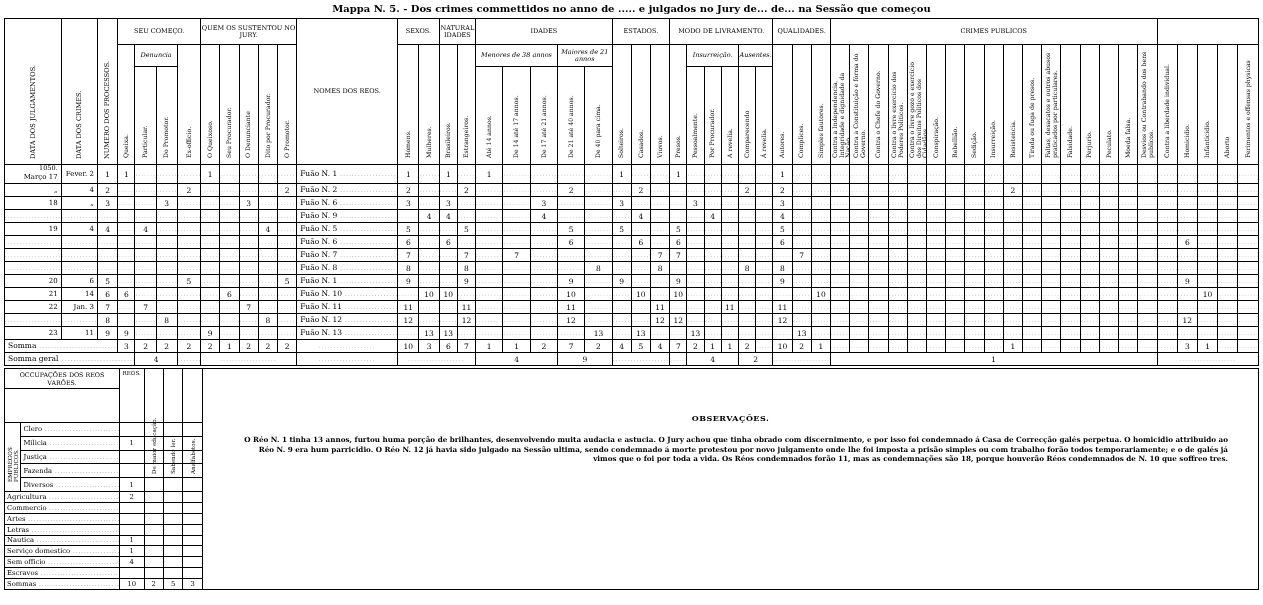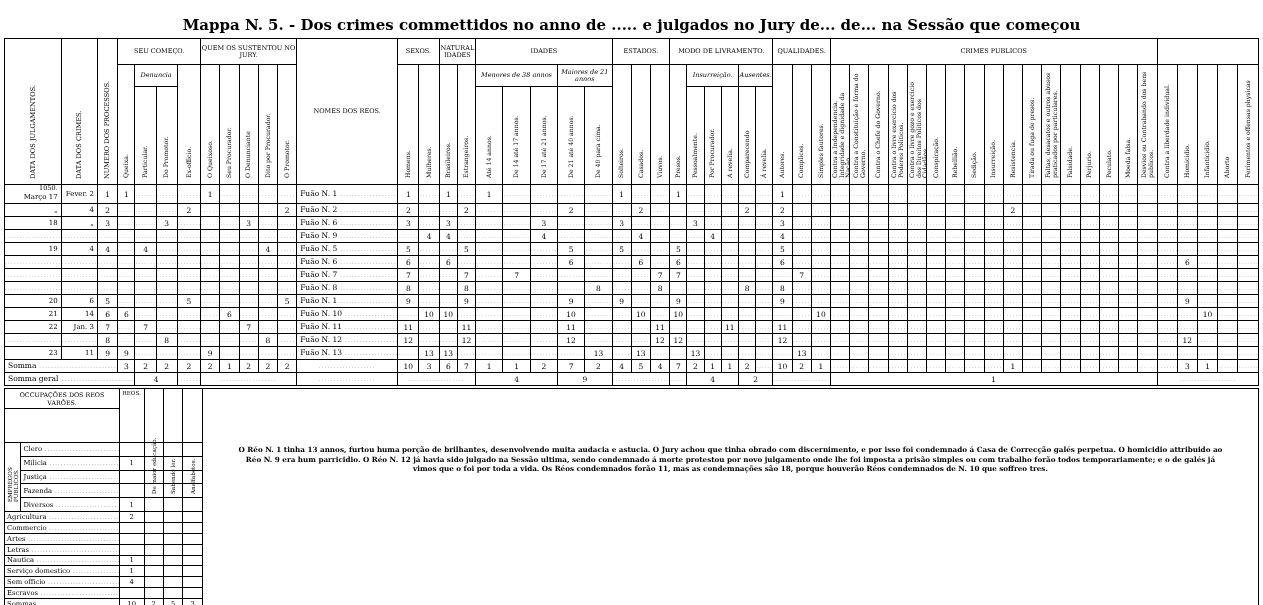--- a/index.html
+++ b/index.html
@@ -1,18 +1,18 @@
 <!DOCTYPE html>
 <html><head>
 <meta charset="utf-8">
 <style>
   *{margin:0;padding:0;box-sizing:border-box}
   html,body{background:#fff}
   body{width:1263px;height:605px;color:#000;font-family:"DejaVu Serif","Liberation Serif",serif;overflow:hidden;position:relative}
-  .title{text-align:center;font-weight:bold;font-size:15px;padding:16px 0 4px}
+  .title{text-align:center;font-weight:bold;font-size:10px;padding:3px 0 4px}
   table{border-collapse:collapse;table-layout:fixed}
   .main{width:1255px;margin:0 4px;border:1.6px solid #000}
   .main th,.main td{border:1px solid #000;padding:0;font-weight:normal;overflow:hidden;position:relative}
   .hr1 th{height:26px;font-size:6.5px;font-weight:normal;line-height:7px;text-align:center;vertical-align:middle}
   .hr2 th{height:22px;font-size:6.5px;line-height:7px;text-align:center;vertical-align:middle}
   .hr3 th{height:98px;text-align:center;vertical-align:bottom}
   .it{font-style:italic}
   .brk{word-break:break-all}
   .vt{display:inline-block;writing-mode:vertical-rl;transform:rotate(180deg);white-space:normal;font-size:6.2px;line-height:6.6px;text-align:left;padding:2px 1px}
   .vtall{height:140px;font-size:6.6px}
@@ -36,21 +36,21 @@
   .occ th.instr .vt{position:absolute;top:3px;left:50%;transform:translateX(-50%) rotate(180deg);height:104px;font-size:5.6px;line-height:6px}
   .occ td.lbl{text-align:right;padding-left:2px;white-space:nowrap;overflow:hidden}
   .occ td.lbl::after{content:" ......................................";font-size:5px;letter-spacing:1.2px;color:#444}
   .occ td.num{text-align:center}
   .occ td:empty::after{content:"";}
   .occ .empr .vt{font-size:5.6px;line-height:6.2px;height:54px;padding:1px 0}
   .occ td,.occ th{overflow:hidden}
   .occ th.instr{overflow:visible}
   .obs{flex:1;border:1.6px solid #000;border-left:none;padding:44px 30px 10px 30px}
   .obs-title{text-align:center;font-weight:bold;font-size:8px;letter-spacing:.5px}
-  .obs-text{margin-top:12px;text-align:center;font-weight:bold;font-size:7.2px;line-height:9.5px}
+  .obs-text{margin-top:12px;text-align:right;font-weight:bold;font-size:7.2px;line-height:9.5px}
 </style>
 </head>
 <body>
 
 <div class="title">Mappa N. 5. - Dos crimes commettidos no anno de ..... e julgados no Jury de... de... na Sessão que começou</div>
 
 <table class="main">
   <colgroup id="main-cols">
       <col style="width: 56px;">
       <col style="width: 36px;">
@@ -1143,15 +1143,16 @@
         <tr>
           <td colspan="2" class="lbl">Sommas</td>
           <td class="num">10</td>
           <td class="num">2</td>
           <td class="num">5</td>
           <td class="num">3</td>
         </tr>
       </tbody>
   </table>
   <div class="obs">
+    <div class="obs-title">OBSERVAÇÕES.</div>
     <p class="obs-text">O Réo N. 1 tinha 13 annos, furtou huma porção de brilhantes, desenvolvendo muita audacia e astucia. O Jury achou que tinha obrado com discernimento, e por isso foi condemnado á Casa de Correcção galés perpetua. O homicidio attribuido ao Réo N. 9 era hum parricidio. O Réo N. 12 já havia sido julgado na Sessão ultima, sendo condemnado á morte protestou por novo julgamento onde lhe foi imposta a prisão simples ou com trabalho forão todos temporariamente; e o de galés já vimos que o foi por toda a vida. Os Réos condemnados forão 11, mas as condemnações são 18, porque houverão Réos condemnados de N. 10 que soffreo tres.</p>
   </div>
 </div>
 
 </body></html>

